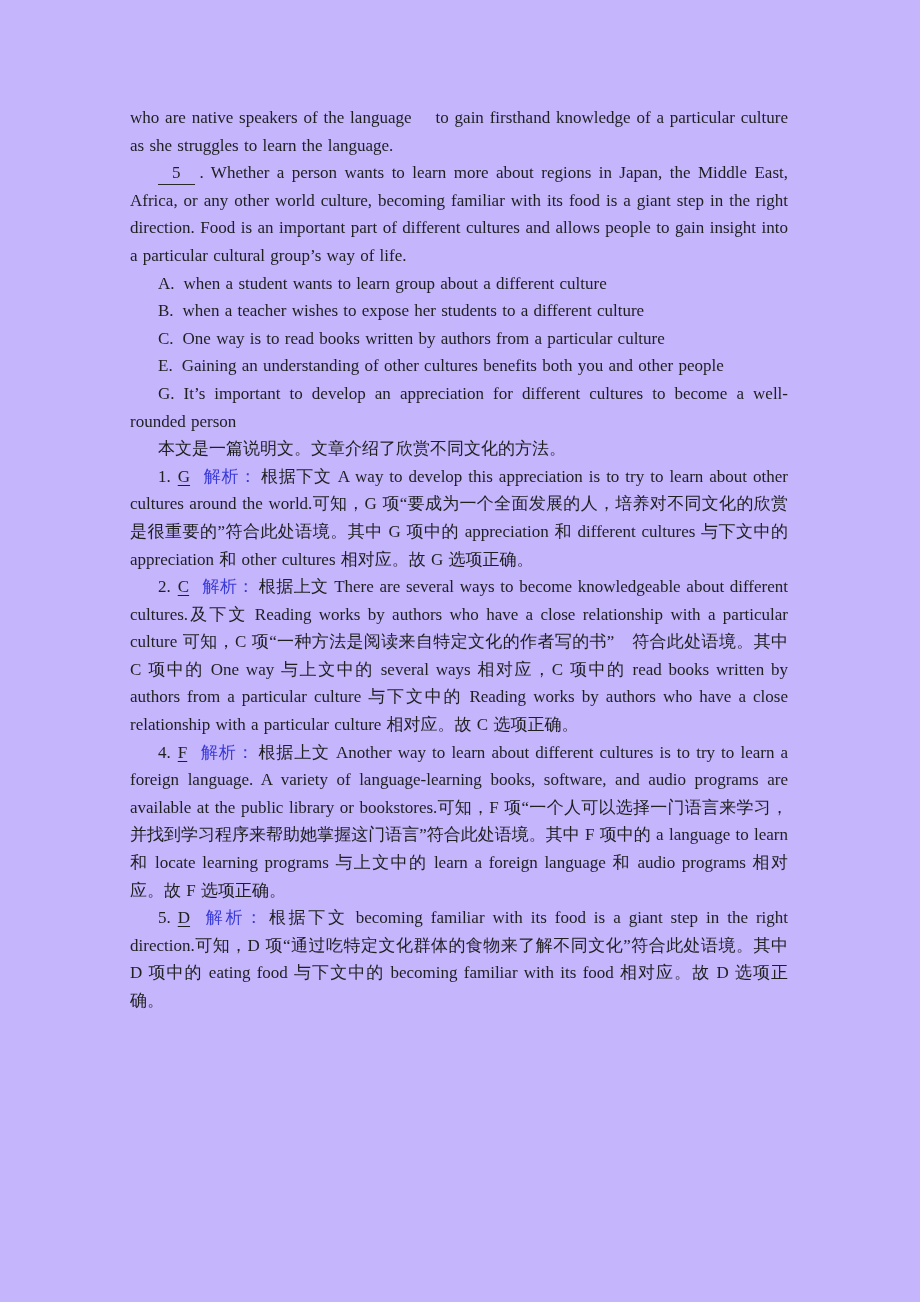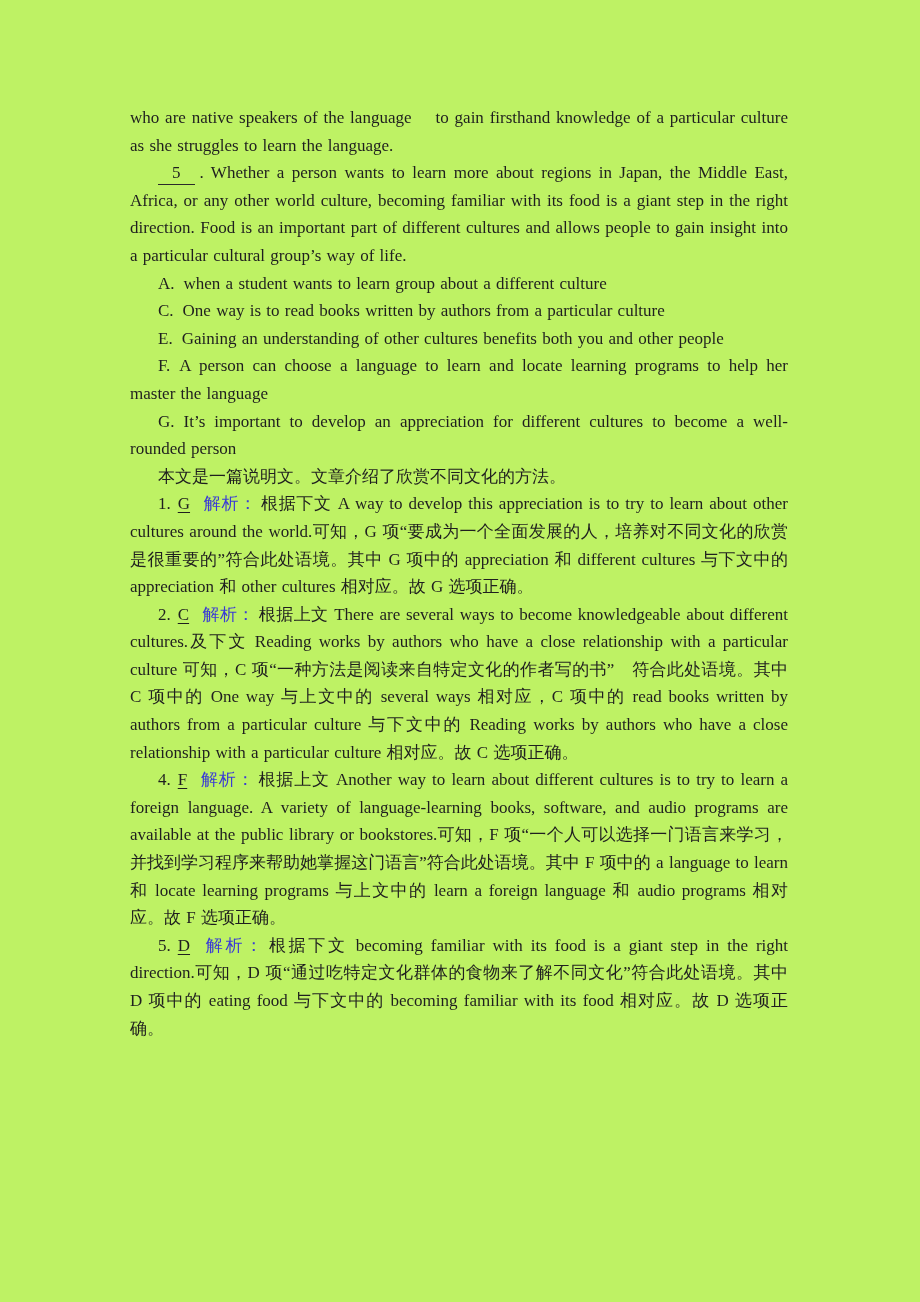--- a/index.html
+++ b/index.html
@@ -1,21 +1,21 @@
 <!DOCTYPE html>
 <html><head>
 <meta charset="utf-8">
 <style>
   html, body { margin: 0; padding: 0; background: #ffffff; }
   .page {
     position: relative;
     width: 920px;
     height: 1302px;
     box-sizing: border-box;
-    background: #bef264;
+    background: #c4b5fd;
     padding: 104px 132px 0 130px;
     font-family: "Liberation Serif", "DejaVu Serif", serif;
     font-size: 17px;
     line-height: 27.6px;
     color: #1f1f1f;
     overflow: hidden;
   }
   .para {
     margin: 0;
     text-align: justify;
@@ -47,27 +47,27 @@
 <body>
 
 <div class="page">
 
   <p class="para no-indent">who are native speakers of the language　 to gain firsthand knowledge of a particular culture as she struggles to learn the language.</p>
 
   <p class="para"><span class="blank">5</span><span>. Whether a person wants to learn more about regions in Japan, the Middle East, Africa, or any other world culture, becoming familiar with its food is a giant step in the right direction. Food is an important part of different cultures and allows people to gain insight into a particular cultural group’s way of life.</span></p>
 
   <p class="para"><span class="opt-label">A.</span><span>when a student wants to learn group about a different culture</span></p>
 
+  <p class="para"><span class="opt-label">B.</span><span>when a teacher wishes to expose her students to a different culture</span></p>
 
   <p class="para"><span class="opt-label">C.</span><span>One way is to read books written by authors from a particular culture</span></p>
 
 
   <p class="para"><span class="opt-label">E.</span><span>Gaining an understanding of other cultures benefits both you and other people</span></p>
 
-  <p class="para"><span class="opt-label">F.</span><span>A person can choose a language to learn and locate learning programs to help her master the language</span></p>
 
   <p class="para"><span class="opt-label">G.</span><span>It’s important to develop an appreciation for different cultures to become a well-rounded person</span></p>
 
   <p class="para">本文是一篇说明文。文章介绍了欣赏不同文化的方法。</p>
 
   <p class="para"><span class="ans-num">1.</span><span class="ans-letter">G</span><span class="jiexi">解析：</span><span>根据下文 A way to develop this appreciation is to try to learn about other cultures around the world.可知，G 项“要成为一个全面发展的人，培养对不同文化的欣赏是很重要的”符合此处语境。其中 G 项中的 appreciation 和 different cultures 与下文中的 appreciation 和 other cultures 相对应。故 G 选项正确。</span></p>
 
   <p class="para"><span class="ans-num">2.</span><span class="ans-letter">C</span><span class="jiexi">解析：</span><span>根据上文 There are several ways to become knowledgeable about different cultures.及下文 Reading works by authors who have a close relationship with a particular culture 可知，C 项“一种方法是阅读来自特定文化的作者写的书”　符合此处语境。其中 C 项中的 One way 与上文中的 several ways 相对应，C 项中的 read books written by authors from a particular culture 与下文中的 Reading works by authors who have a close relationship with a particular culture 相对应。故 C 选项正确。</span></p>
 
 

